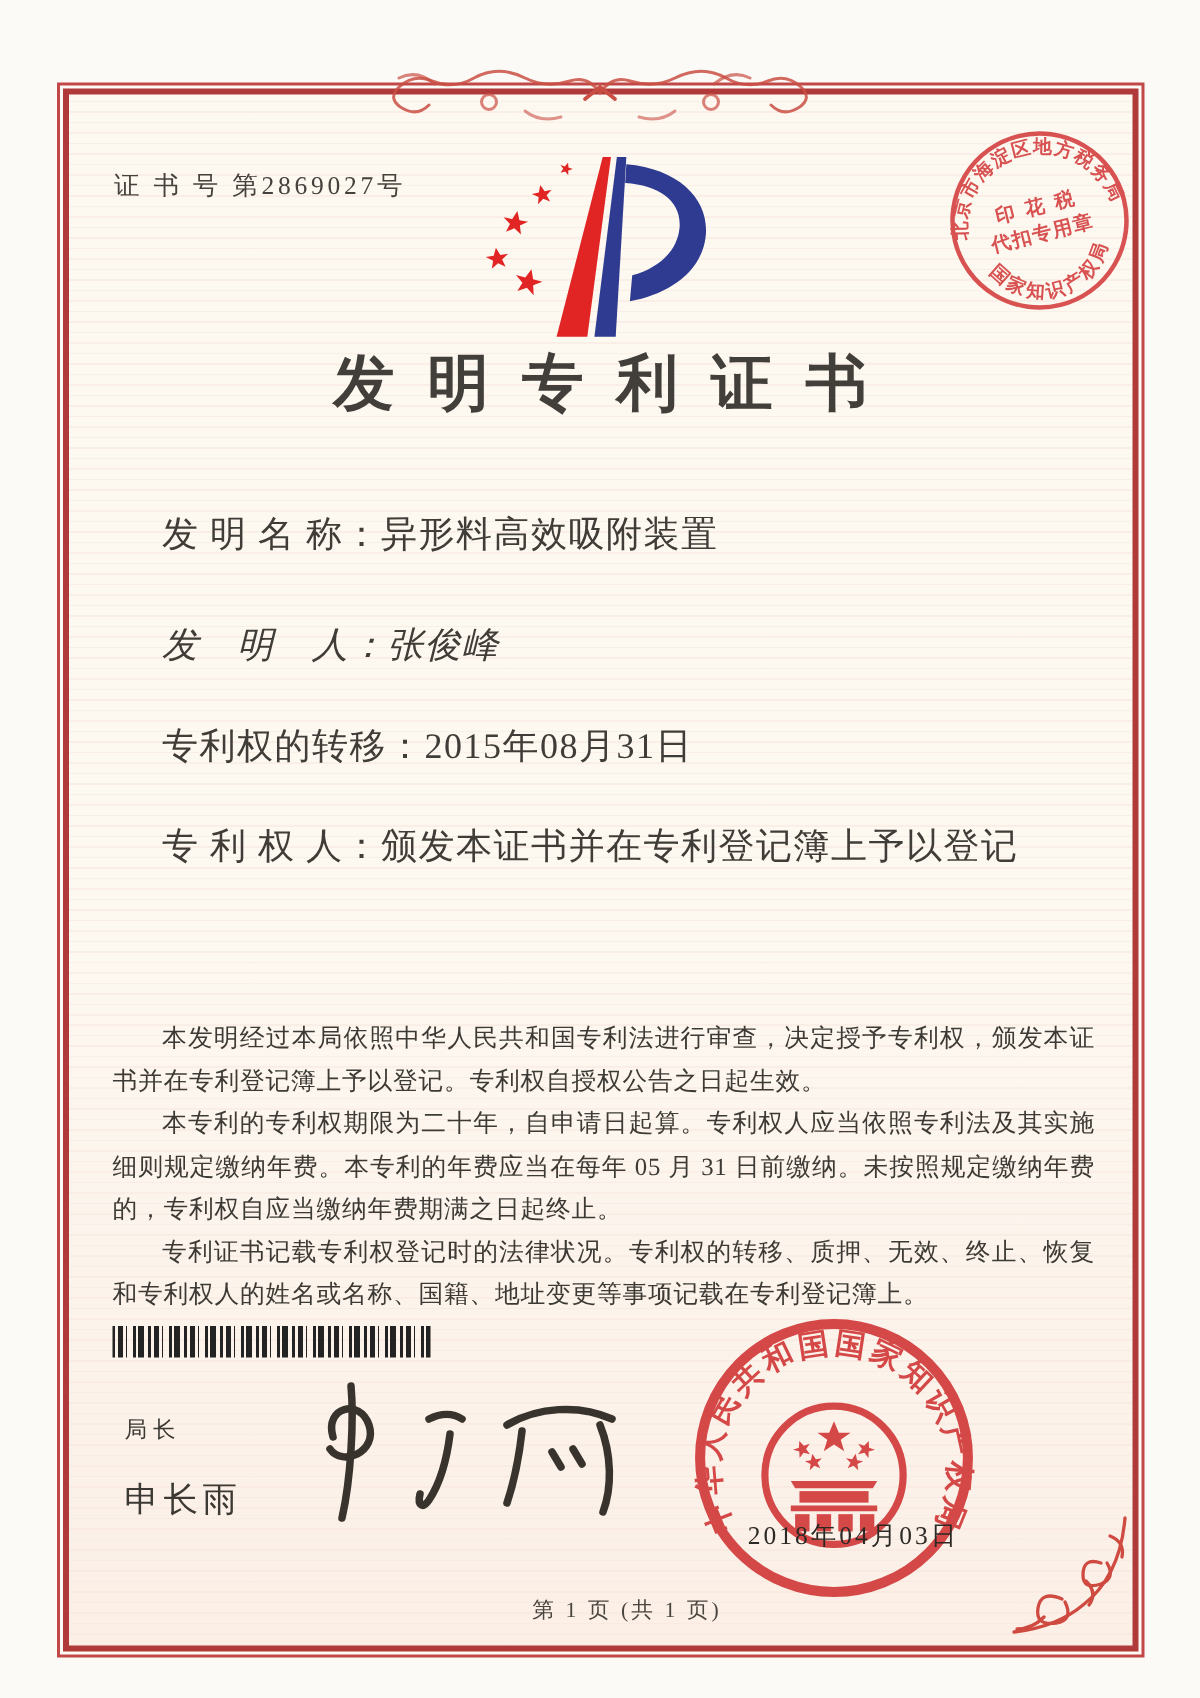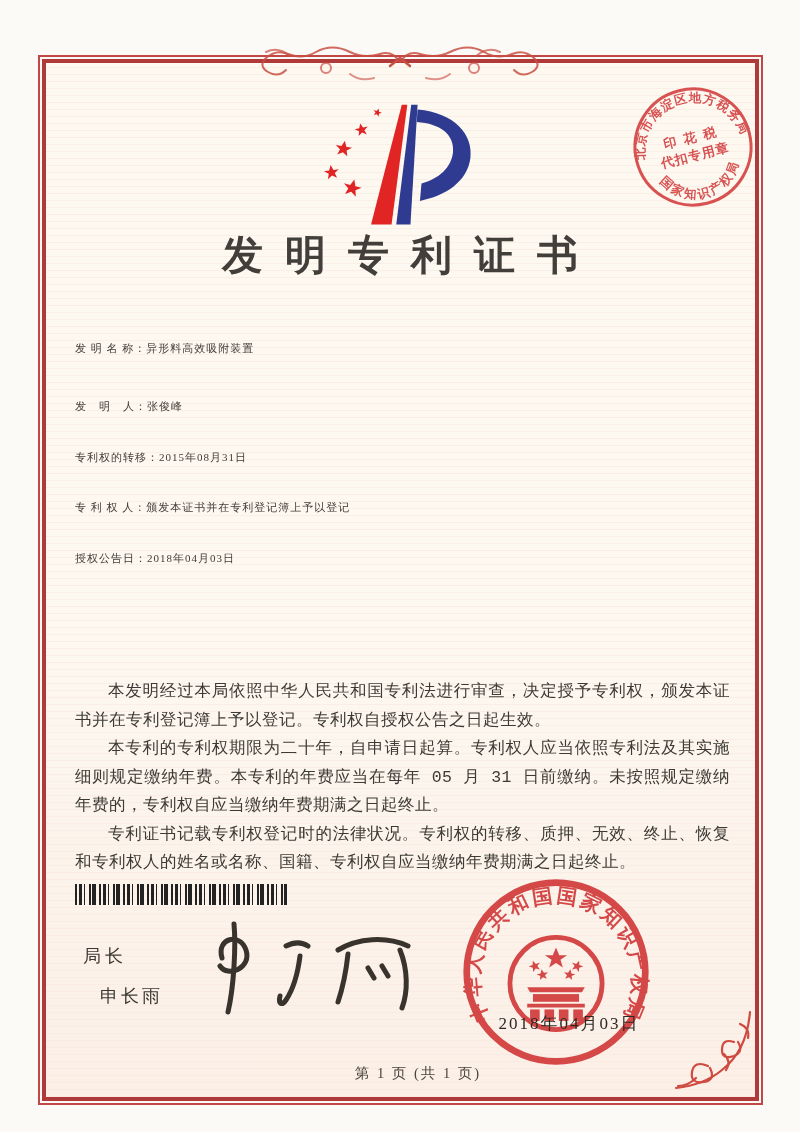--- a/index.html
+++ b/index.html
@@ -41,46 +41,46 @@
   .title {
     left: 0; right: 0; top: 228px;
     text-align: center;
     font-size: 41px; font-weight: 600;
     letter-spacing: 22px; text-indent: 22px;
     color: #423e3a;
   }
 
   
   .fields { left: 75px; top: 342px; right: 60px; }
-  .field { font-size: 11px; color: #403c37; letter-spacing: 1px; line-height: 1.25; }
+  .field { font-size: 24px; color: #403c37; letter-spacing: 1px; line-height: 1.25; margin-left: 33px; }
   .field + .field { margin-top: 37px; }
-  .field:nth-child(2) { margin-top: 44px; }
+  .field:nth-child(2) { margin-top: 44px; font-style: italic; }
   .field .label { display: inline-block; }
 
   
   .body-text { left: 75px; right: 70px; top: 678px; }
   .body-text p {
     font-size: 16.5px; line-height: 1.73; letter-spacing: 0.5px;
-    text-align: justify; text-indent: 2em; color: #3d3a35; font-family: Liberation Mono, monospace;
+    text-align: justify; text-indent: 2em; color: #3d3a35;
   }
 
   
   .barcode {
     left: 75px; top: 884px; width: 212px; height: 21px;
     background: repeating-linear-gradient(90deg,
       #232323 0 2px, transparent 2px 4px,
       #232323 4px 7px, transparent 7px 9px,
       #232323 9px 10px, transparent 10px 14px,
       #232323 14px 16px, transparent 16px 17px,
       #232323 17px 21px, transparent 21px 24px);
   }
 
   
-  .sig-title { left: 83px; top: 944px; font-size: 18px; letter-spacing: 4px; color: #3c3934; text-align: right; }
-  .sig-name  { left: 100px; top: 984px; font-size: 18px; letter-spacing: 3px; color: #3c3934; }
+  .sig-title { left: 83px; top: 944px; font-size: 15px; letter-spacing: 4px; color: #3c3934; text-align: right; }
+  .sig-name  { left: 83px; top: 984px; font-size: 23px; letter-spacing: 3px; color: #3c3934; }
   .sig-script { left: 182px; top: 916px; width: 240px; height: 100px; }
 
   
   .main-seal { left: 460px; top: 876px; width: 192px; height: 192px; opacity: .93; }
   .seal-date {
     left: 464px; top: 1012px; width: 210px;
     font-size: 17px; letter-spacing: 2px; color: #2c2925; text-align: center;
   }
 
   .footer {
@@ -105,20 +105,21 @@
       <path d="M170 34 q-8 -12 -20 -8 q-16 5 -30 -2 q-18 -9 -34 0 q-14 8 -28 2 q-12 -5 -22 4 q-8 8 2 14 q10 6 18 -2" opacity=".85"></path>
       <path d="M170 34 q8 -12 20 -8 q16 5 30 -2 q18 -9 34 0 q14 8 28 2 q12 -5 22 4 q8 8 -2 14 q-10 6 -18 -2" opacity=".85"></path>
       <path d="M60 28 q-12 -10 -24 -4 m210 4 q12 -10 24 -4" opacity=".7"></path>
       <path d="M170 30 l-10 8 m10 -8 l10 8" stroke-width="2.5"></path>
       <circle cx="96" cy="40" r="5" opacity=".7"></circle>
       <circle cx="244" cy="40" r="5" opacity=".7"></circle>
       <path d="M120 46 q10 8 24 4 m76 -4 q-10 8 -24 4" opacity=".6"></path>
     </g>
   </svg>
 
+  <div class="abs cert-no">证 书 号 第2869027号</div>
 
   <svg class="abs logo" viewBox="0 0 200 170" aria-hidden="true">
     <defs>
       <path id="st" d="M0,-10 L2.94,-3.09 10,-3.09 4.05,1.18 6.18,8.09 0,4 -6.18,8.09 -4.05,1.18 -10,-3.09 -2.94,-3.09 Z"></path>
     </defs>
     <g fill="#e02524">
       <use href="#st" transform="translate(70,16) scale(0.55) rotate(18)"></use>
       <use href="#st" transform="translate(50,38) scale(0.85) rotate(-12)"></use>
       <use href="#st" transform="translate(27,62) scale(1.05) rotate(10)"></use>
       <use href="#st" transform="translate(12,92) scale(0.95) rotate(-8)"></use>
@@ -155,29 +156,26 @@
     </div>
     <div class="field">
       <span class="label">发　明　人：</span><span>张俊峰</span>
     </div>
     <div class="field">
       <span class="label">专利权的转移：</span><span>2015年08月31日</span>
     </div>
     <div class="field">
       <span class="label">专 利 权 人：</span><span>颁发本证书并在专利登记簿上予以登记</span>
     </div>
-    <div class="field">
-      <span class="label">授权公告日：</span><span>2018年04月03日</span>
-    </div>
   </div>
 
   <div class="abs body-text">
     <p>本发明经过本局依照中华人民共和国专利法进行审查，决定授予专利权，颁发本证书并在专利登记簿上予以登记。专利权自授权公告之日起生效。</p>
     <p>本专利的专利权期限为二十年，自申请日起算。专利权人应当依照专利法及其实施细则规定缴纳年费。本专利的年费应当在每年 05 月 31 日前缴纳。未按照规定缴纳年费的，专利权自应当缴纳年费期满之日起终止。</p>
-    <p>专利证书记载专利权登记时的法律状况。专利权的转移、质押、无效、终止、恢复和专利权人的姓名或名称、国籍、专利权自应当缴纳年费期满之日起终止。</p>
+    <p>专利证书记载专利权登记时的法律状况。专利权的转移、质押、无效、终止、恢复和专利权人的姓名或名称、国籍、地址变更等事项记载在专利登记簿上。</p>
   </div>
 
   <div class="abs barcode"></div>
 
   <div class="abs sig-title">局长</div>
   <div class="abs sig-name">申长雨</div>
   <svg class="abs sig-script" viewBox="0 0 240 100" aria-hidden="true">
     <g fill="none" stroke="#38332d" stroke-width="5" stroke-linecap="round" stroke-linejoin="round">
       <path d="M40 42 C34 22 58 16 64 34 C70 52 46 62 38 50"></path>
       <path d="M52 8 C54 30 52 70 46 96"></path>

